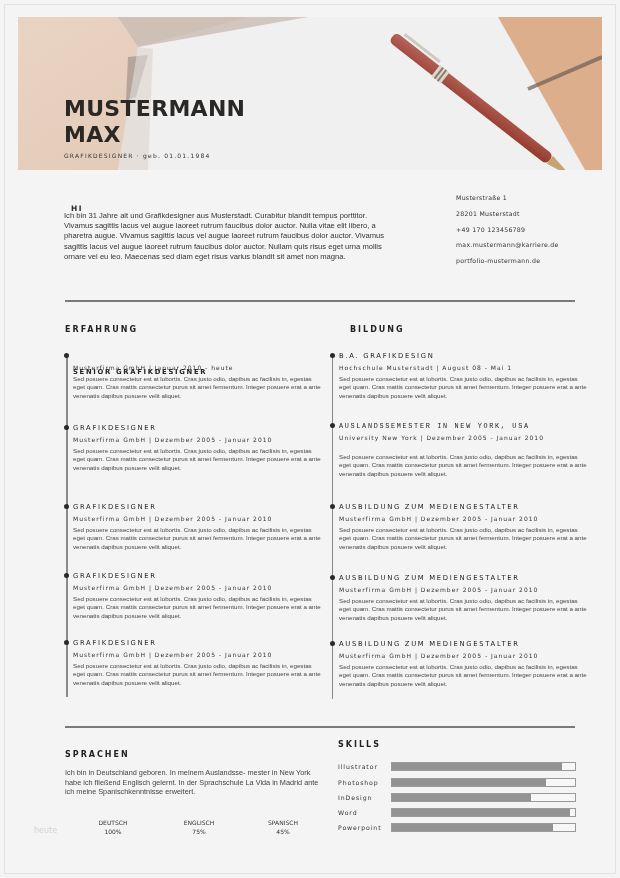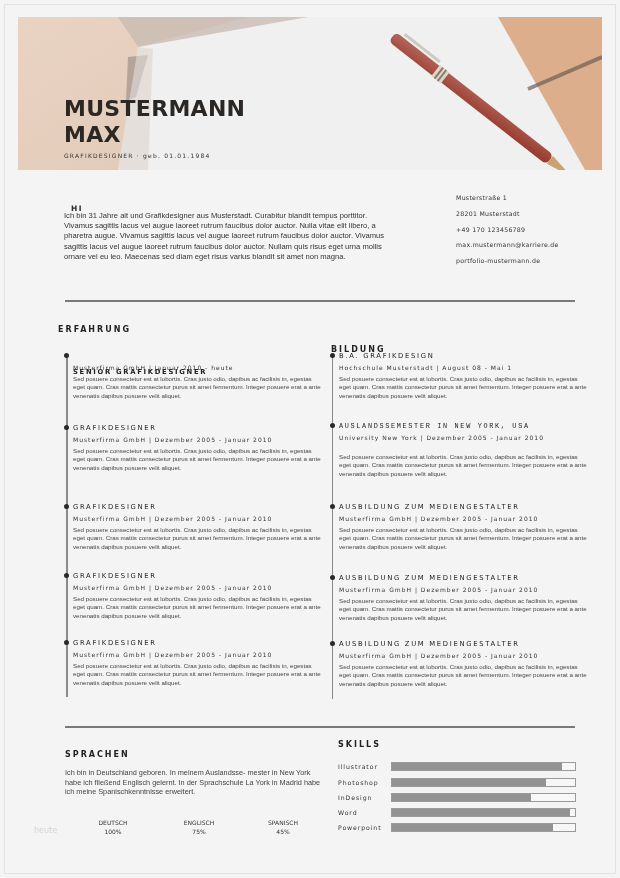--- a/index.html
+++ b/index.html
@@ -78,21 +78,21 @@
 <div class="contact">
   <div>Musterstraße 1</div>
   <div>28201 Musterstadt</div>
   <div>+49 170 123456789</div>
   <div>max.mustermann@karriere.de</div>
   <div>portfolio-mustermann.de</div>
 </div>
 
 <div class="divider" style="top:300px;"></div>
 
-<div class="sec-title" style="left:58px; top:325px;">ERFAHRUNG</div>
+<div class="sec-title" style="left:65px; top:325px;">ERFAHRUNG</div>
 <div class="timeline" style="left:66px; top:352px;">
   <div class="tl-line" style="top:2px; height:343px;"></div>
 
   <div class="entry" style="top:0;">
     <div class="dot" style="top:1px;"></div>
     <div class="e-title" style="top:16px;font-weight:bold;">SENIOR GRAFIKDESIGNER</div>
     <div class="e-sub" style="top:12px;">Musterfirma GmbH | Januar 2010 - heute</div>
     <div class="e-desc" style="top:23px;">Sed posuere consectetur est at lobortis. Cras justo odio, dapibus ac facilisis in, egestas eget quam. Cras mattis consectetur purus sit amet fermentum. Integer posuere erat a ante venenatis dapibus posuere velit aliquet.</div>
   </div>
   <div class="entry" style="top:72px;">
@@ -114,21 +114,21 @@
     <div class="e-desc" style="top:23px;">Sed posuere consectetur est at lobortis. Cras justo odio, dapibus ac facilisis in, egestas eget quam. Cras mattis consectetur purus sit amet fermentum. Integer posuere erat a ante venenatis dapibus posuere velit aliquet.</div>
   </div>
   <div class="entry" style="top:287px;">
     <div class="dot" style="top:1px;"></div>
     <div class="e-title" style="top:0;">GRAFIKDESIGNER</div>
     <div class="e-sub" style="top:12px;">Musterfirma GmbH | Dezember 2005 - Januar 2010</div>
     <div class="e-desc" style="top:23px;">Sed posuere consectetur est at lobortis. Cras justo odio, dapibus ac facilisis in, egestas eget quam. Cras mattis consectetur purus sit amet fermentum. Integer posuere erat a ante venenatis dapibus posuere velit aliquet.</div>
   </div>
 </div>
 
-<div class="sec-title" style="left:331px; top:325px;margin-top:20px;">BILDUNG</div>
+<div class="sec-title" style="left:350px; top:325px;">BILDUNG</div>
 <div class="timeline" style="left:332px; top:352px;">
   <div class="tl-line thin" style="top:2px; height:345px;"></div>
 
   <div class="entry" style="top:0;">
     <div class="dot" style="top:1px;"></div>
     <div class="e-title" style="top:0;">B.A. GRAFIKDESIGN</div>
     <div class="e-sub" style="top:12px;">Hochschule Musterstadt | August 08 - Mai 1</div>
     <div class="e-desc" style="top:23px;">Sed posuere consectetur est at lobortis. Cras justo odio, dapibus ac facilisis in, egestas eget quam. Cras mattis consectetur purus sit amet fermentum. Integer posuere erat a ante venenatis dapibus posuere velit aliquet.</div>
   </div>
   <div class="entry" style="top:70px;">
@@ -153,21 +153,21 @@
     <div class="dot" style="top:1px;"></div>
     <div class="e-title" style="top:0;">AUSBILDUNG ZUM MEDIENGESTALTER</div>
     <div class="e-sub" style="top:12px;">Musterfirma GmbH | Dezember 2005 - Januar 2010</div>
     <div class="e-desc" style="top:23px;">Sed posuere consectetur est at lobortis. Cras justo odio, dapibus ac facilisis in, egestas eget quam. Cras mattis consectetur purus sit amet fermentum. Integer posuere erat a ante venenatis dapibus posuere velit aliquet.</div>
   </div>
 </div>
 
 <div class="divider" style="top:726px;"></div>
 
 <div class="sec-title" style="left:65px; top:738px;margin-top:12px;">SPRACHEN</div>
-<div class="lang-text">Ich bin in Deutschland geboren. In meinem Auslandsse- mester in New York habe ich fließend Englisch gelernt. In der Sprachschule La York in Madrid habe ich meine Spanischkenntnisse erweitert.</div>
+<div class="lang-text">Ich bin in Deutschland geboren. In meinem Auslandsse- mester in New York habe ich fließend Englisch gelernt. In der Sprachschule La Vida in Madrid ante ich meine Spanischkenntnisse erweitert.</div>
 <div class="lang-col" style="left:83px;">
   <div>DEUTSCH</div>
   <div>100%</div>
 </div>
 <div class="lang-col" style="left:169px;">
   <div>ENGLISCH</div>
   <div>75%</div>
 </div>
 <div class="lang-col" style="left:253px;">
   <div>SPANISCH</div>

